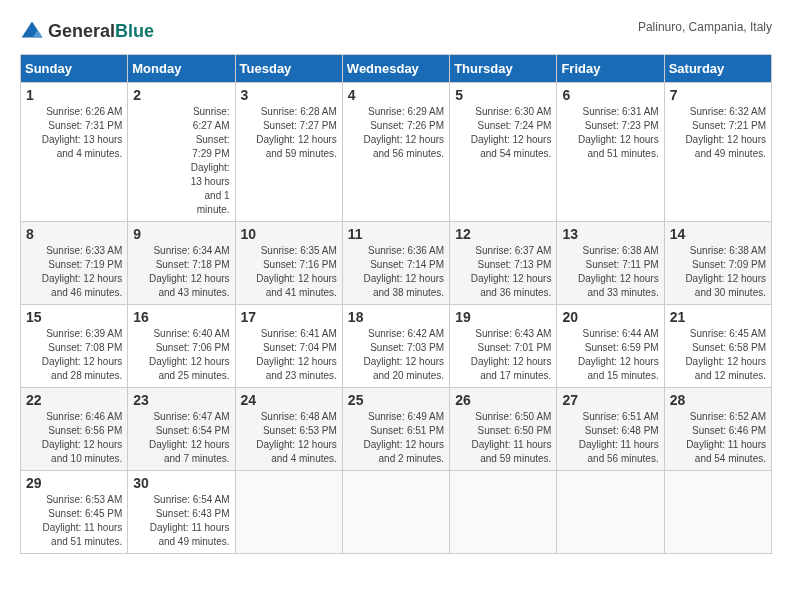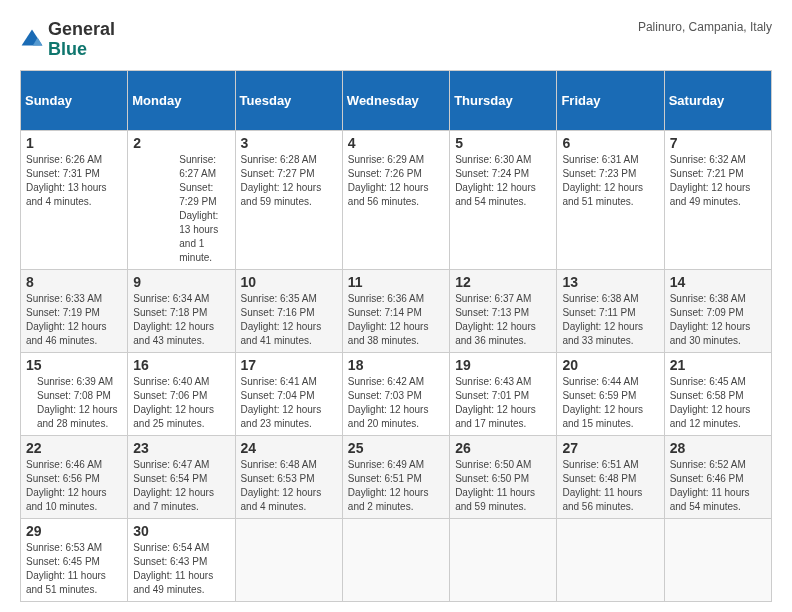--- a/index.html
+++ b/index.html
@@ -16,21 +16,21 @@
       justify-content: space-between;
       margin-bottom: 10px;
     }
     .logo {
       display: flex;
       align-items: center;
       gap: 4px;
     }
     .logo-text {
       display: flex;
-      flex-direction: column;
+      flex-direction: row;
       line-height: 1.1;
     }
     .logo-general {
       font-size: 18px;
       font-weight: bold;
       color: #333;
     }
     .logo-blue {
       font-size: 18px;
       font-weight: bold;
@@ -53,21 +53,21 @@
       color: #555;
     }
     table {
       width: 100%;
       border-collapse: collapse;
       font-size: 11px;
     }
     thead th {
       background-color: #1a6bb5;
       color: white;
-      padding: 22px 4px;
+      padding: 6px 4px;
       text-align: left;
       font-size: 13px;
       font-weight: bold;
       border: 1px solid #ccc;
     }
     tbody td {
       border: 1px solid #ccc;
       vertical-align: top;
       padding: 4px 5px;
       width: calc(100% / 7);
@@ -81,20 +81,21 @@
       font-size: 14px;
       font-weight: bold;
       color: #333;
       display: block;
       margin-bottom: 2px;
     }
     .day-info {
       font-size: 10px;
       color: #444;
       line-height: 1.4;
+      text-align: right;
     }
     .empty-cell {
       background: #f9f9f9;
     }
     .last-row td {
       min-height: 90px;
     }
   </style>
 </head>
 <body>

